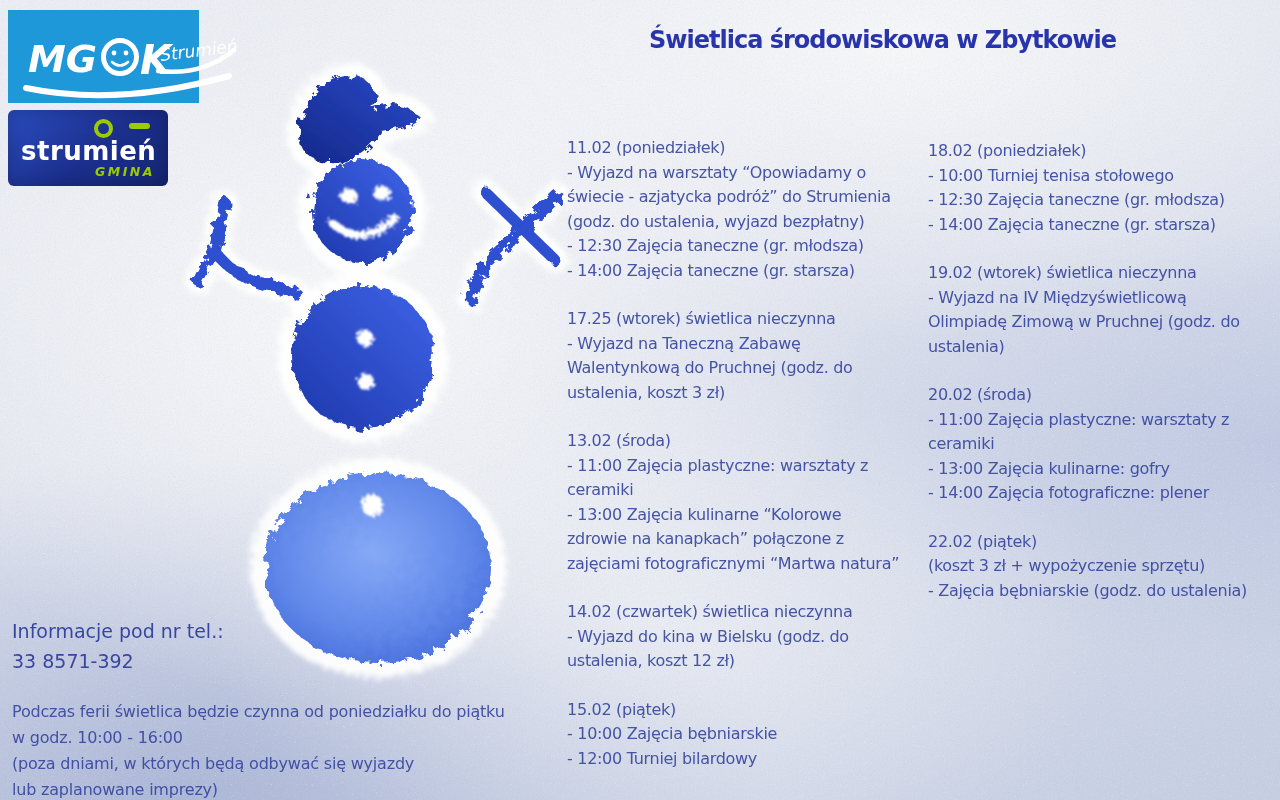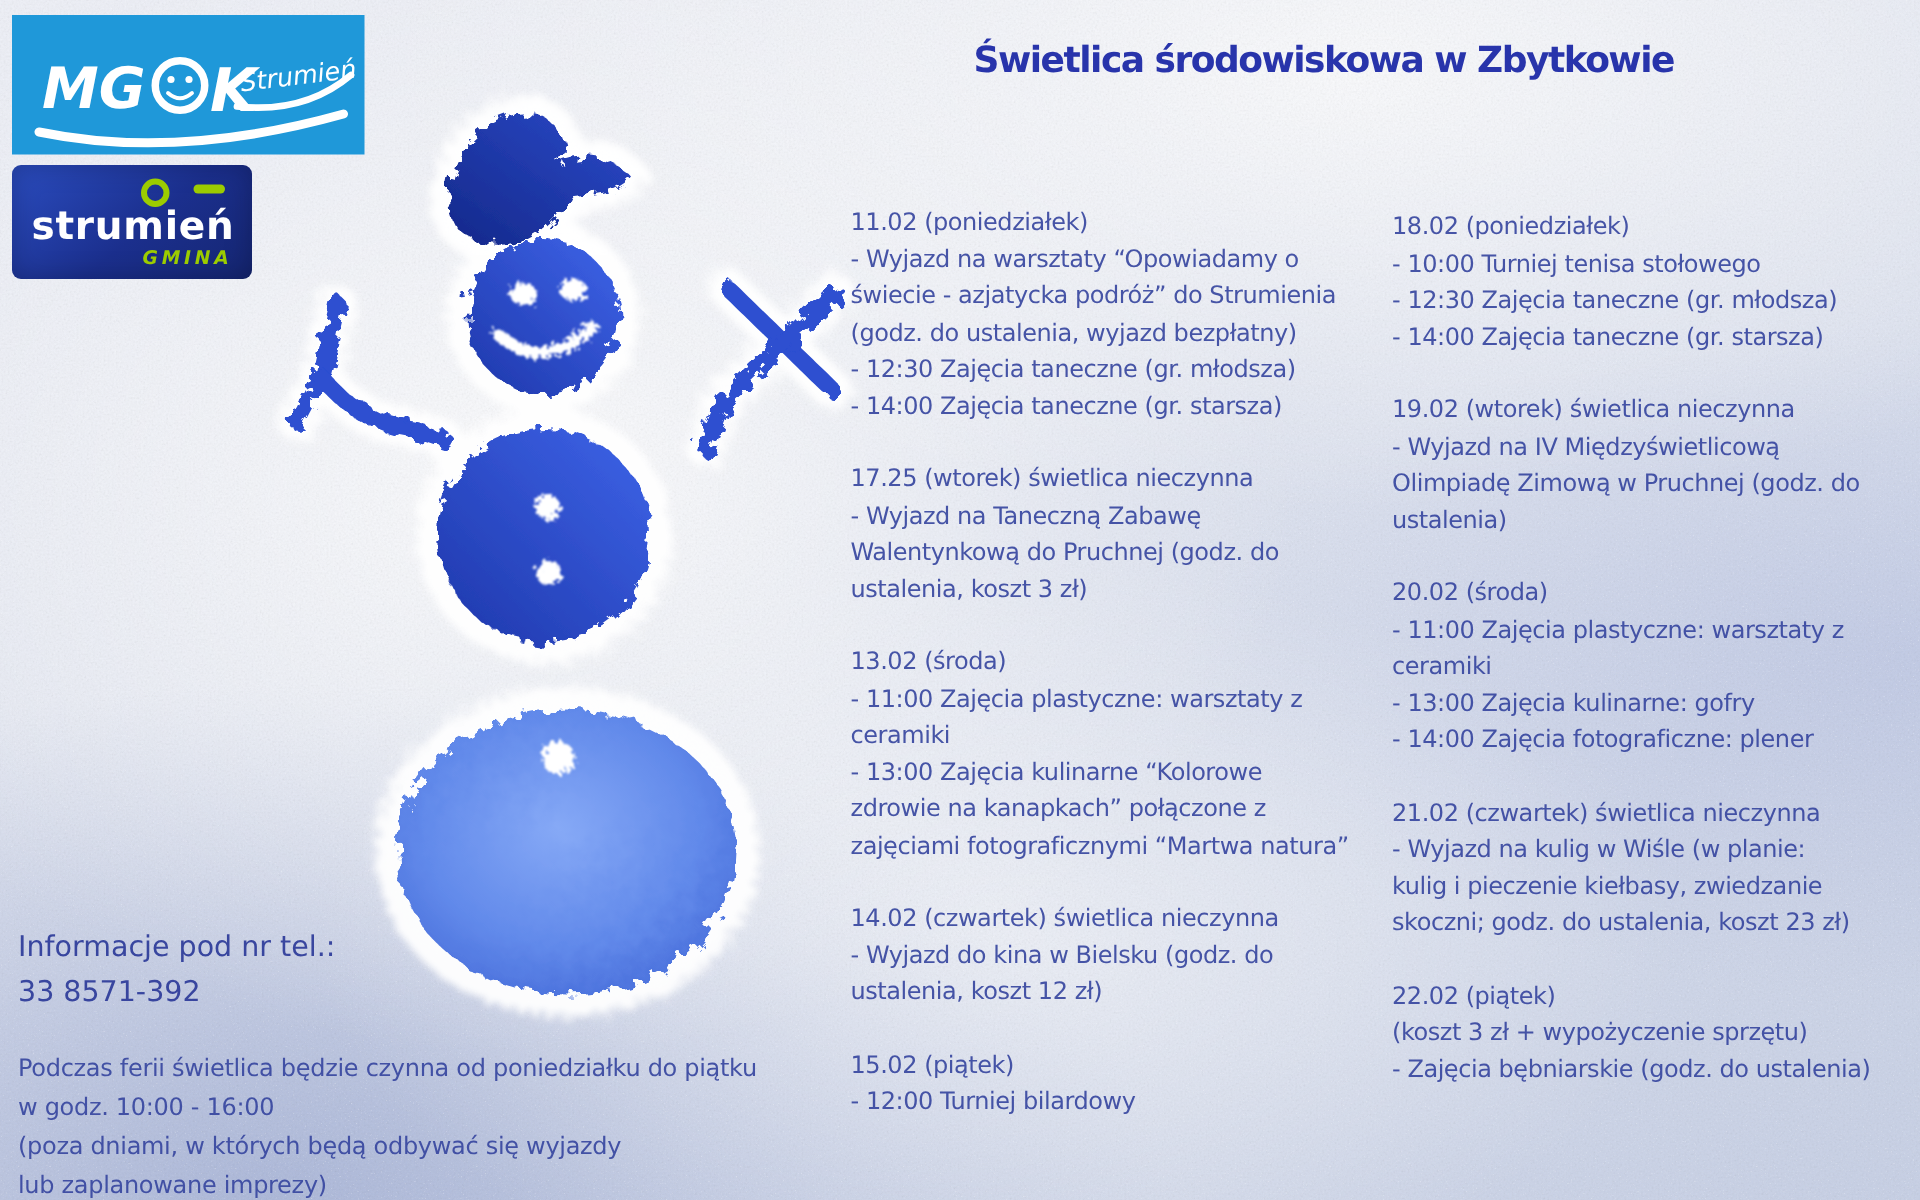--- a/index.html
+++ b/index.html
@@ -11,21 +11,21 @@
       radial-gradient(820px 620px at 28% 40%, rgba(255,255,255,.85), rgba(255,255,255,0) 62%),
       radial-gradient(760px 420px at 52% 78%, rgba(255,255,255,.55), rgba(255,255,255,0) 60%),
       radial-gradient(900px 520px at 14% 100%, rgba(108,128,188,.42), rgba(108,128,188,0) 66%),
       radial-gradient(700px 320px at 100% 55%, rgba(148,162,214,.28), rgba(148,162,214,0) 70%),
       linear-gradient(155deg,#eef0f7 0%,#e3e7f2 35%,#d4dbec 70%,#c6cfe5 100%);
   }
   .grain{position:absolute;left:0;top:0;z-index:1;pointer-events:none;}
   .snowman{position:absolute;left:110px;top:55px;z-index:2;}
 
   
-  .logo-mgok{position:absolute;left:8px;top:10px;width:235px;height:93px;background:#1f98d9;z-index:3;text-align:right;}
+  .logo-mgok{position:absolute;left:8px;top:10px;width:191px;height:93px;background:#1f98d9;z-index:3;text-align:right;}
   .logo-gmina{
     position:absolute;left:8px;top:110px;width:160px;height:76px;z-index:3;border-radius:6px;
     background:linear-gradient(140deg,#2b4dc0 0%,#1b2f8d 55%,#152672 100%);
     box-shadow:inset 0 0 18px rgba(0,0,20,.25);
   }
   .gmina-name{position:absolute;left:13px;top:26px;color:#fff;font-size:26px;font-weight:bold;letter-spacing:.5px;}
   .gmina-ring{position:absolute;left:86px;top:9px;width:11px;height:11px;border:4px solid #9ccc00;border-radius:50%;}
   .gmina-dash{position:absolute;left:121px;top:13px;width:21px;height:6px;background:#9ccc00;border-radius:3px;}
   .gmina-sub{position:absolute;right:13px;bottom:7px;color:#9ccc00;font-size:12.5px;font-weight:bold;font-style:italic;letter-spacing:2.5px;}
 
@@ -198,20 +198,21 @@
         <div class="line">zdrowie na kanapkach” połączone z</div>
         <div class="line">zajęciami fotograficznymi “Martwa natura”</div>
       </div>
       <div class="block">
         <div class="line">14.02 (czwartek) świetlica nieczynna</div>
         <div class="line">- Wyjazd do kina w Bielsku (godz. do</div>
         <div class="line">ustalenia, koszt 12 zł)</div>
       </div>
       <div class="block">
         <div class="line">15.02 (piątek)</div>
+        <div class="line">- 10:00 Zajęcia bębniarskie</div>
         <div class="line">- 12:00 Turniej bilardowy</div>
       </div>
     </div>
   <div class="col col-right" id="col-right">
       <div class="block">
         <div class="line">18.02 (poniedziałek)</div>
         <div class="line">- 10:00 Turniej tenisa stołowego</div>
         <div class="line">- 12:30 Zajęcia taneczne (gr. młodsza)</div>
         <div class="line">- 14:00 Zajęcia taneczne (gr. starsza)</div>
       </div>
@@ -220,26 +221,20 @@
         <div class="line">- Wyjazd na IV Międzyświetlicową</div>
         <div class="line">Olimpiadę Zimową w Pruchnej (godz. do</div>
         <div class="line">ustalenia)</div>
       </div>
       <div class="block">
         <div class="line">20.02 (środa)</div>
         <div class="line">- 11:00 Zajęcia plastyczne: warsztaty z</div>
         <div class="line">ceramiki</div>
         <div class="line">- 13:00 Zajęcia kulinarne: gofry</div>
         <div class="line">- 14:00 Zajęcia fotograficzne: plener</div>
-      </div>
-      <div class="block">
-        <div class="line">21.02 (czwartek) świetlica nieczynna</div>
-        <div class="line">- Wyjazd na kulig w Wiśle (w planie:</div>
-        <div class="line">kulig i pieczenie kiełbasy, zwiedzanie</div>
-        <div class="line">skoczni; godz. do ustalenia, koszt 23 zł)</div>
       </div>
       <div class="block">
         <div class="line">22.02 (piątek)</div>
         <div class="line">(koszt 3 zł + wypożyczenie sprzętu)</div>
         <div class="line">- Zajęcia bębniarskie (godz. do ustalenia)</div>
       </div>
     </div>
 
   <div class="contact">
     <div class="line-lg">Informacje pod nr tel.:</div>

